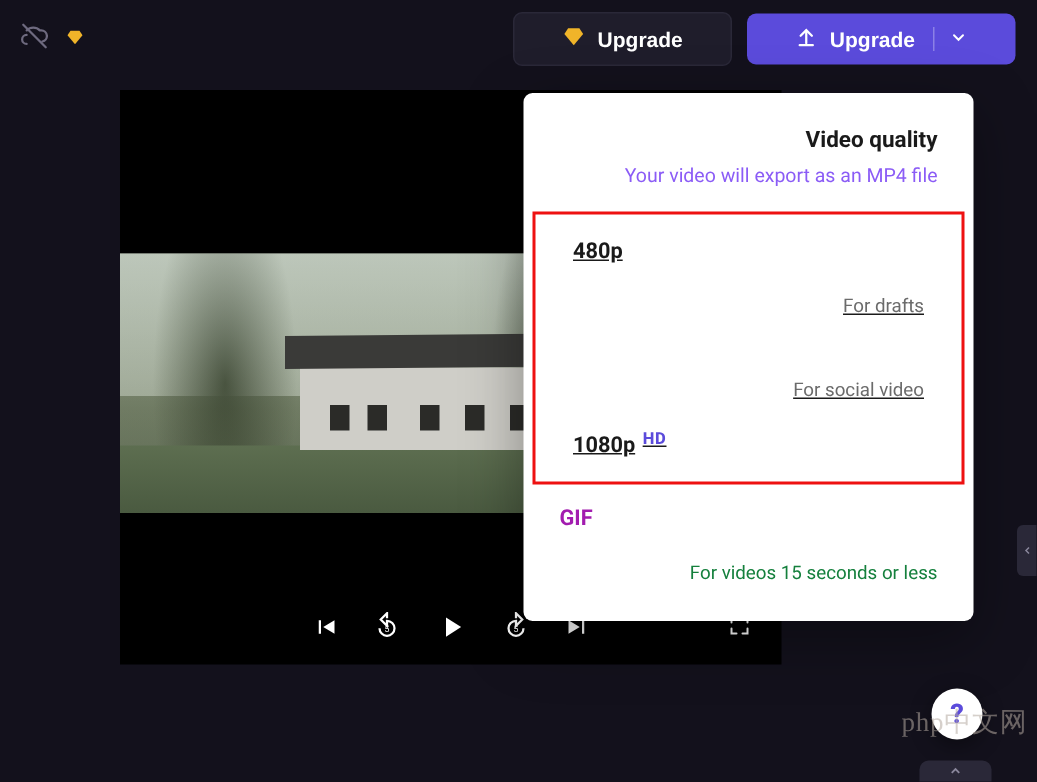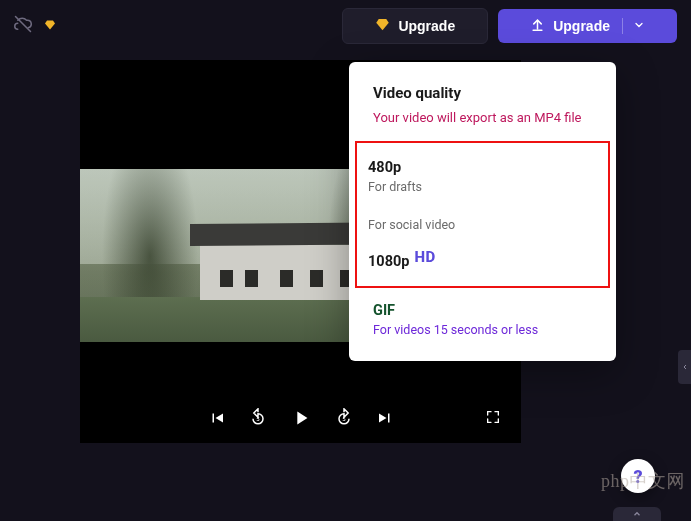--- a/index.html
+++ b/index.html
@@ -127,64 +127,66 @@
       position: absolute;
       right: 20px;
       bottom: 14px;
       color: #fff;
       cursor: pointer;
     }
     .dropdown {
       position: absolute;
       top: 62px;
       left: 349px;
-      width: 267px;
+      width: 300px;
       background: #fff;
       border-radius: 6px;
       box-shadow: 0 12px 40px rgba(0,0,0,0.35);
       padding: 22px 0 16px 0;
       color: #1a1a1a;
+      text-align: right;
     }
     .dd-header {
       padding: 0 24px 16px 24px;
     }
     .dd-title {
       font-size: 15px;
       font-weight: 700;
       color: #1a1a1a;
       margin-bottom: 8px;
     }
     .dd-subtitle {
       font-size: 13px;
-      color: #be185d;
+      color: #8b5cf6;
     }
     .dd-highlight {
       border: 2px solid #e11;
       margin: 0 6px;
       padding: 6px 0;
     }
     .dd-item {
-      padding: 10px 11px;
-      cursor: pointer;
+      padding: 10px 25px;
+      cursor: pointer;
+      text-decoration: underline;
     }
     .dd-item-title {
       font-size: 14.5px;
       font-weight: 700;
       color: #1a1a1a;
       display: flex;
       align-items: center;
       gap: 5px;
     }
     .dd-item-sub {
       font-size: 12.5px;
       color: #6b6b6b;
-      margin-top: 3px;
+      margin-top: 21px;
     }
     .hd-badge {
-      font-size: 15px;
+      font-size: 11px;
       font-weight: 800;
       color: #5b4bdb;
       letter-spacing: 0.5px;
       position: relative;
       top: -4px;
     }
     .dd-gif {
       padding: 14px 24px 8px 24px;
     }
     .side-collapse {
@@ -351,22 +353,22 @@
       <div class="dd-item-sub">For social video</div>
     </div>
     <div class="dd-item">
       <div class="dd-item-title">
         <span>1080p</span>
         <span class="hd-badge">HD</span>
       </div>
     </div>
   </div>
   <div class="dd-gif">
-    <div class="dd-item-title" style="color:#14532d;">GIF</div>
-    <div class="dd-item-sub" style="color:#6d28d9;">For videos 15 seconds or less</div>
+    <div class="dd-item-title" style="color:#a21caf;">GIF</div>
+    <div class="dd-item-sub" style="color:#15803d;">For videos 15 seconds or less</div>
   </div>
 </div>
 
 <div class="side-collapse">
   <svg width="8" height="8" viewBox="0 0 24 24" fill="none" stroke="currentColor" stroke-width="3">
       <path d="M15 6l-6 6 6 6"></path>
     </svg>
 </div>
 
 <div class="help-btn">

